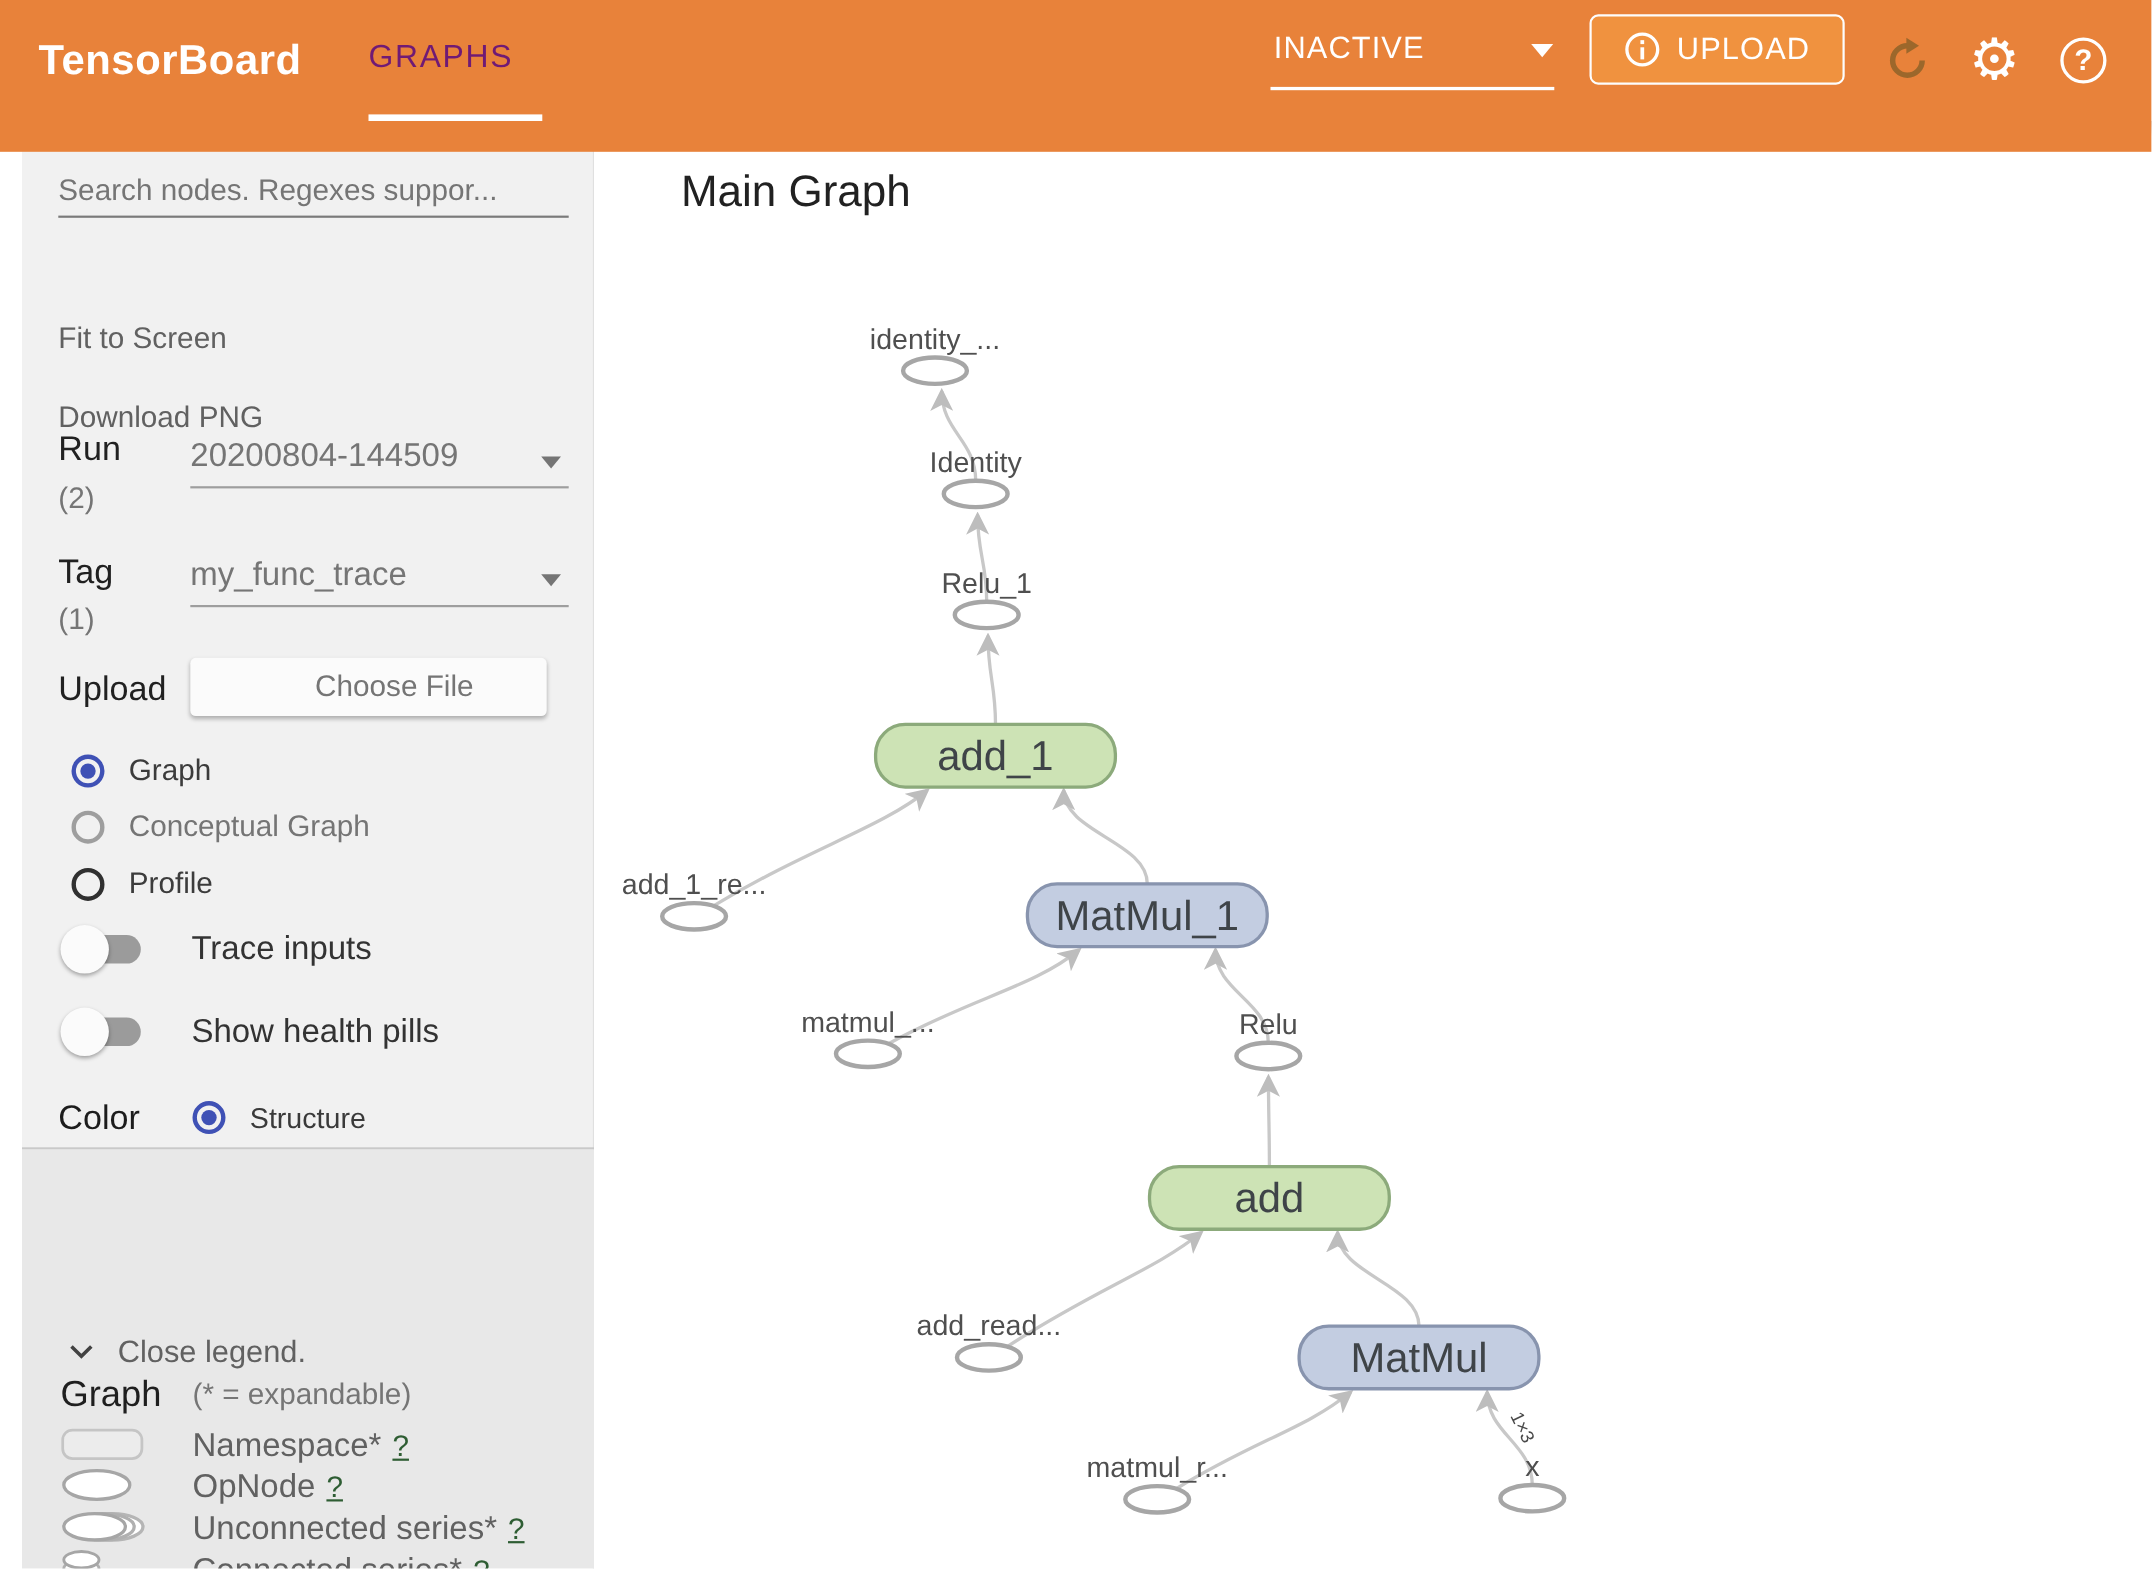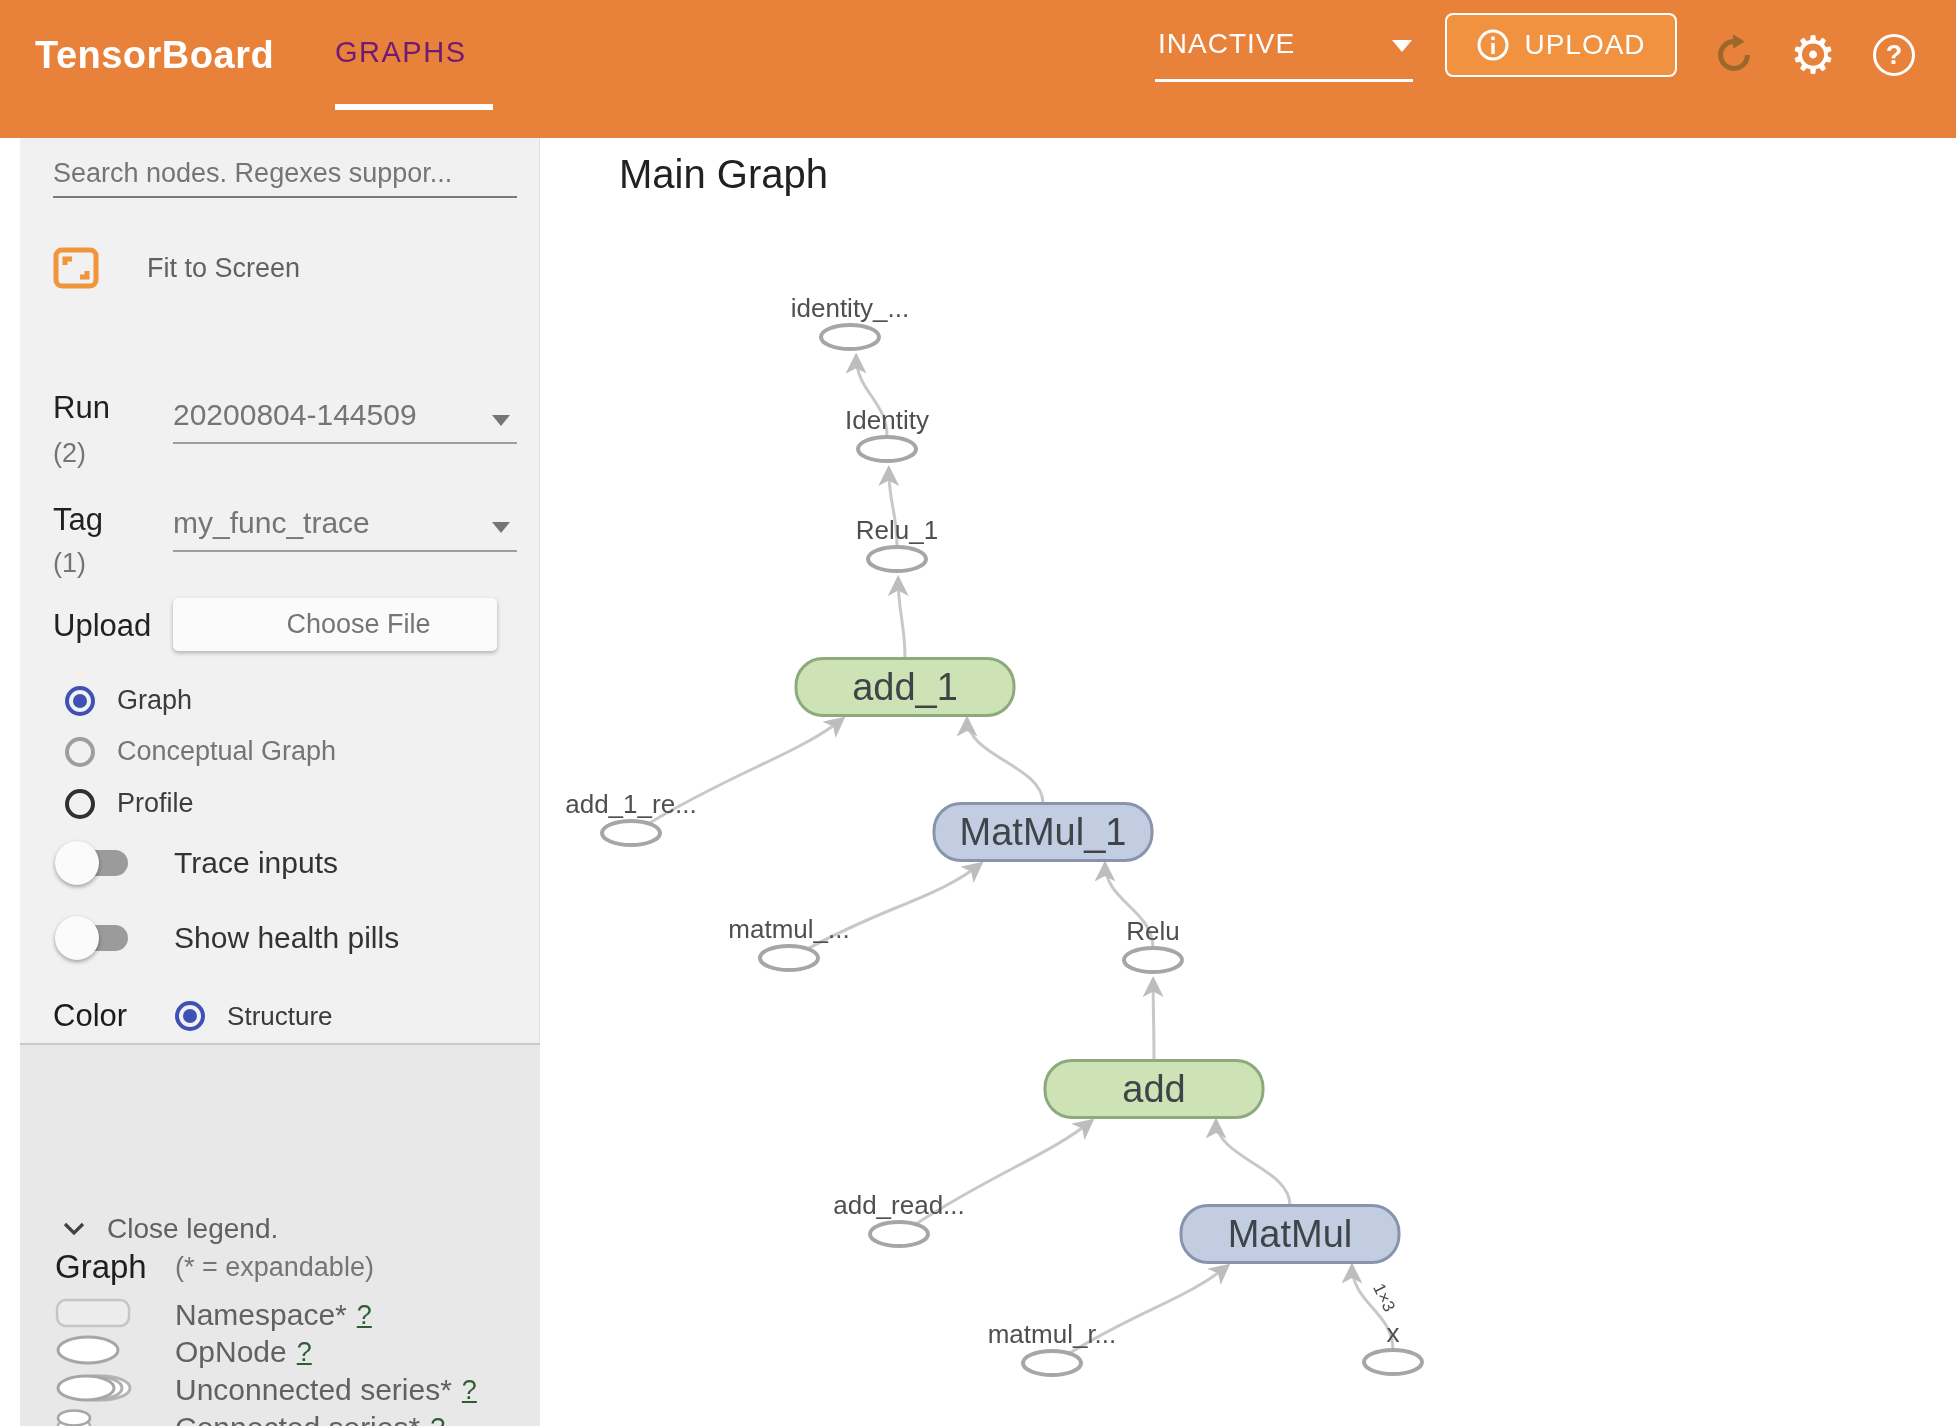--- a/index.html
+++ b/index.html
@@ -34,21 +34,21 @@
     color:#fff; font-size:27px; font-weight:700; text-align:center; line-height:37px; }
 
   
   .sidebar { position:absolute; left:0; top:110px; width:520px; height:1316px; background:#f1f1f1;
     border-right:1px solid #e0e0e0; z-index:20;margin-left:20px; }
   .search-input { position:absolute; left:33px; top:40px; width:464px; height:48px; background:transparent;
     border:none; border-bottom:2px solid #7a7a7a; outline:none; font-size:27px; color:#444;
     font-family:"Liberation Sans",sans-serif; }
   .search-input::placeholder { color:#757575; opacity:1; }
 
-  .tool-row { position:absolute; left:33px; height:48px; display:flex; align-items:center; gap:48px; cursor:pointer; }
+  .tool-row { position:absolute; left:33px; height:48px; display:flex; align-items:center; gap:48px; cursor:pointer;flex-direction:column; }
   .tool-row .tool-label { color:#616161; font-size:27px; }
   .fit-row { top:134px; }
   .dl-row { top:206px; }
 
   .field-label { position:absolute; left:33px; color:#212121; font-size:31px; }
   .field-count { position:absolute; left:33px; color:#757575; font-size:27px; }
   .field-value { position:absolute; left:153px; color:#757575; font-size:30px; white-space:nowrap; }
   .field-underline { position:absolute; left:153px; width:344px; height:2px; background:#9e9e9e; }
   .field-caret { position:absolute; width:0; height:0; border-left:9px solid transparent;
     border-right:9px solid transparent; border-top:11px solid #757575; }
@@ -141,20 +141,28 @@
 
     <div class="tool-row fit-row">
       <svg width="46" height="42" viewBox="0 0 46 42">
         <rect x="3" y="3" width="40" height="36" rx="6" fill="none" stroke="#f0953c" stroke-width="5"></rect>
         <path d="M12 18 L12 12 L19 12" fill="none" stroke="#f0953c" stroke-width="5"></path>
         <path d="M34 24 L34 30 L27 30" fill="none" stroke="#f0953c" stroke-width="5"></path>
       </svg>
       <span class="tool-label">Fit to Screen</span>
     </div>
 
+    <div class="tool-row dl-row">
+      <svg width="46" height="46" viewBox="0 0 46 46">
+        <rect x="19" y="4" width="8" height="14" fill="#f0953c"></rect>
+        <path d="M10 16 L36 16 L23 32 z" fill="#f0953c"></path>
+        <rect x="10" y="37" width="26" height="6" fill="#f0953c"></rect>
+      </svg>
+      <span class="tool-label">Download PNG</span>
+    </div>
 
     <div class="field-label" style="top:280px;">Run</div>
     <div class="field-count" style="top:328px;">(2)</div>
     <div class="field-value" style="top:288px;">20200804-144509</div>
     <span class="field-caret" style="left:472px; top:305px;"></span>
     <div class="field-underline" style="top:332px;"></div>
 
     <div class="field-label" style="top:392px;">Tag</div>
     <div class="field-count" style="top:438px;">(1)</div>
     <div class="field-value" style="top:396px;">my_func_trace</div>

